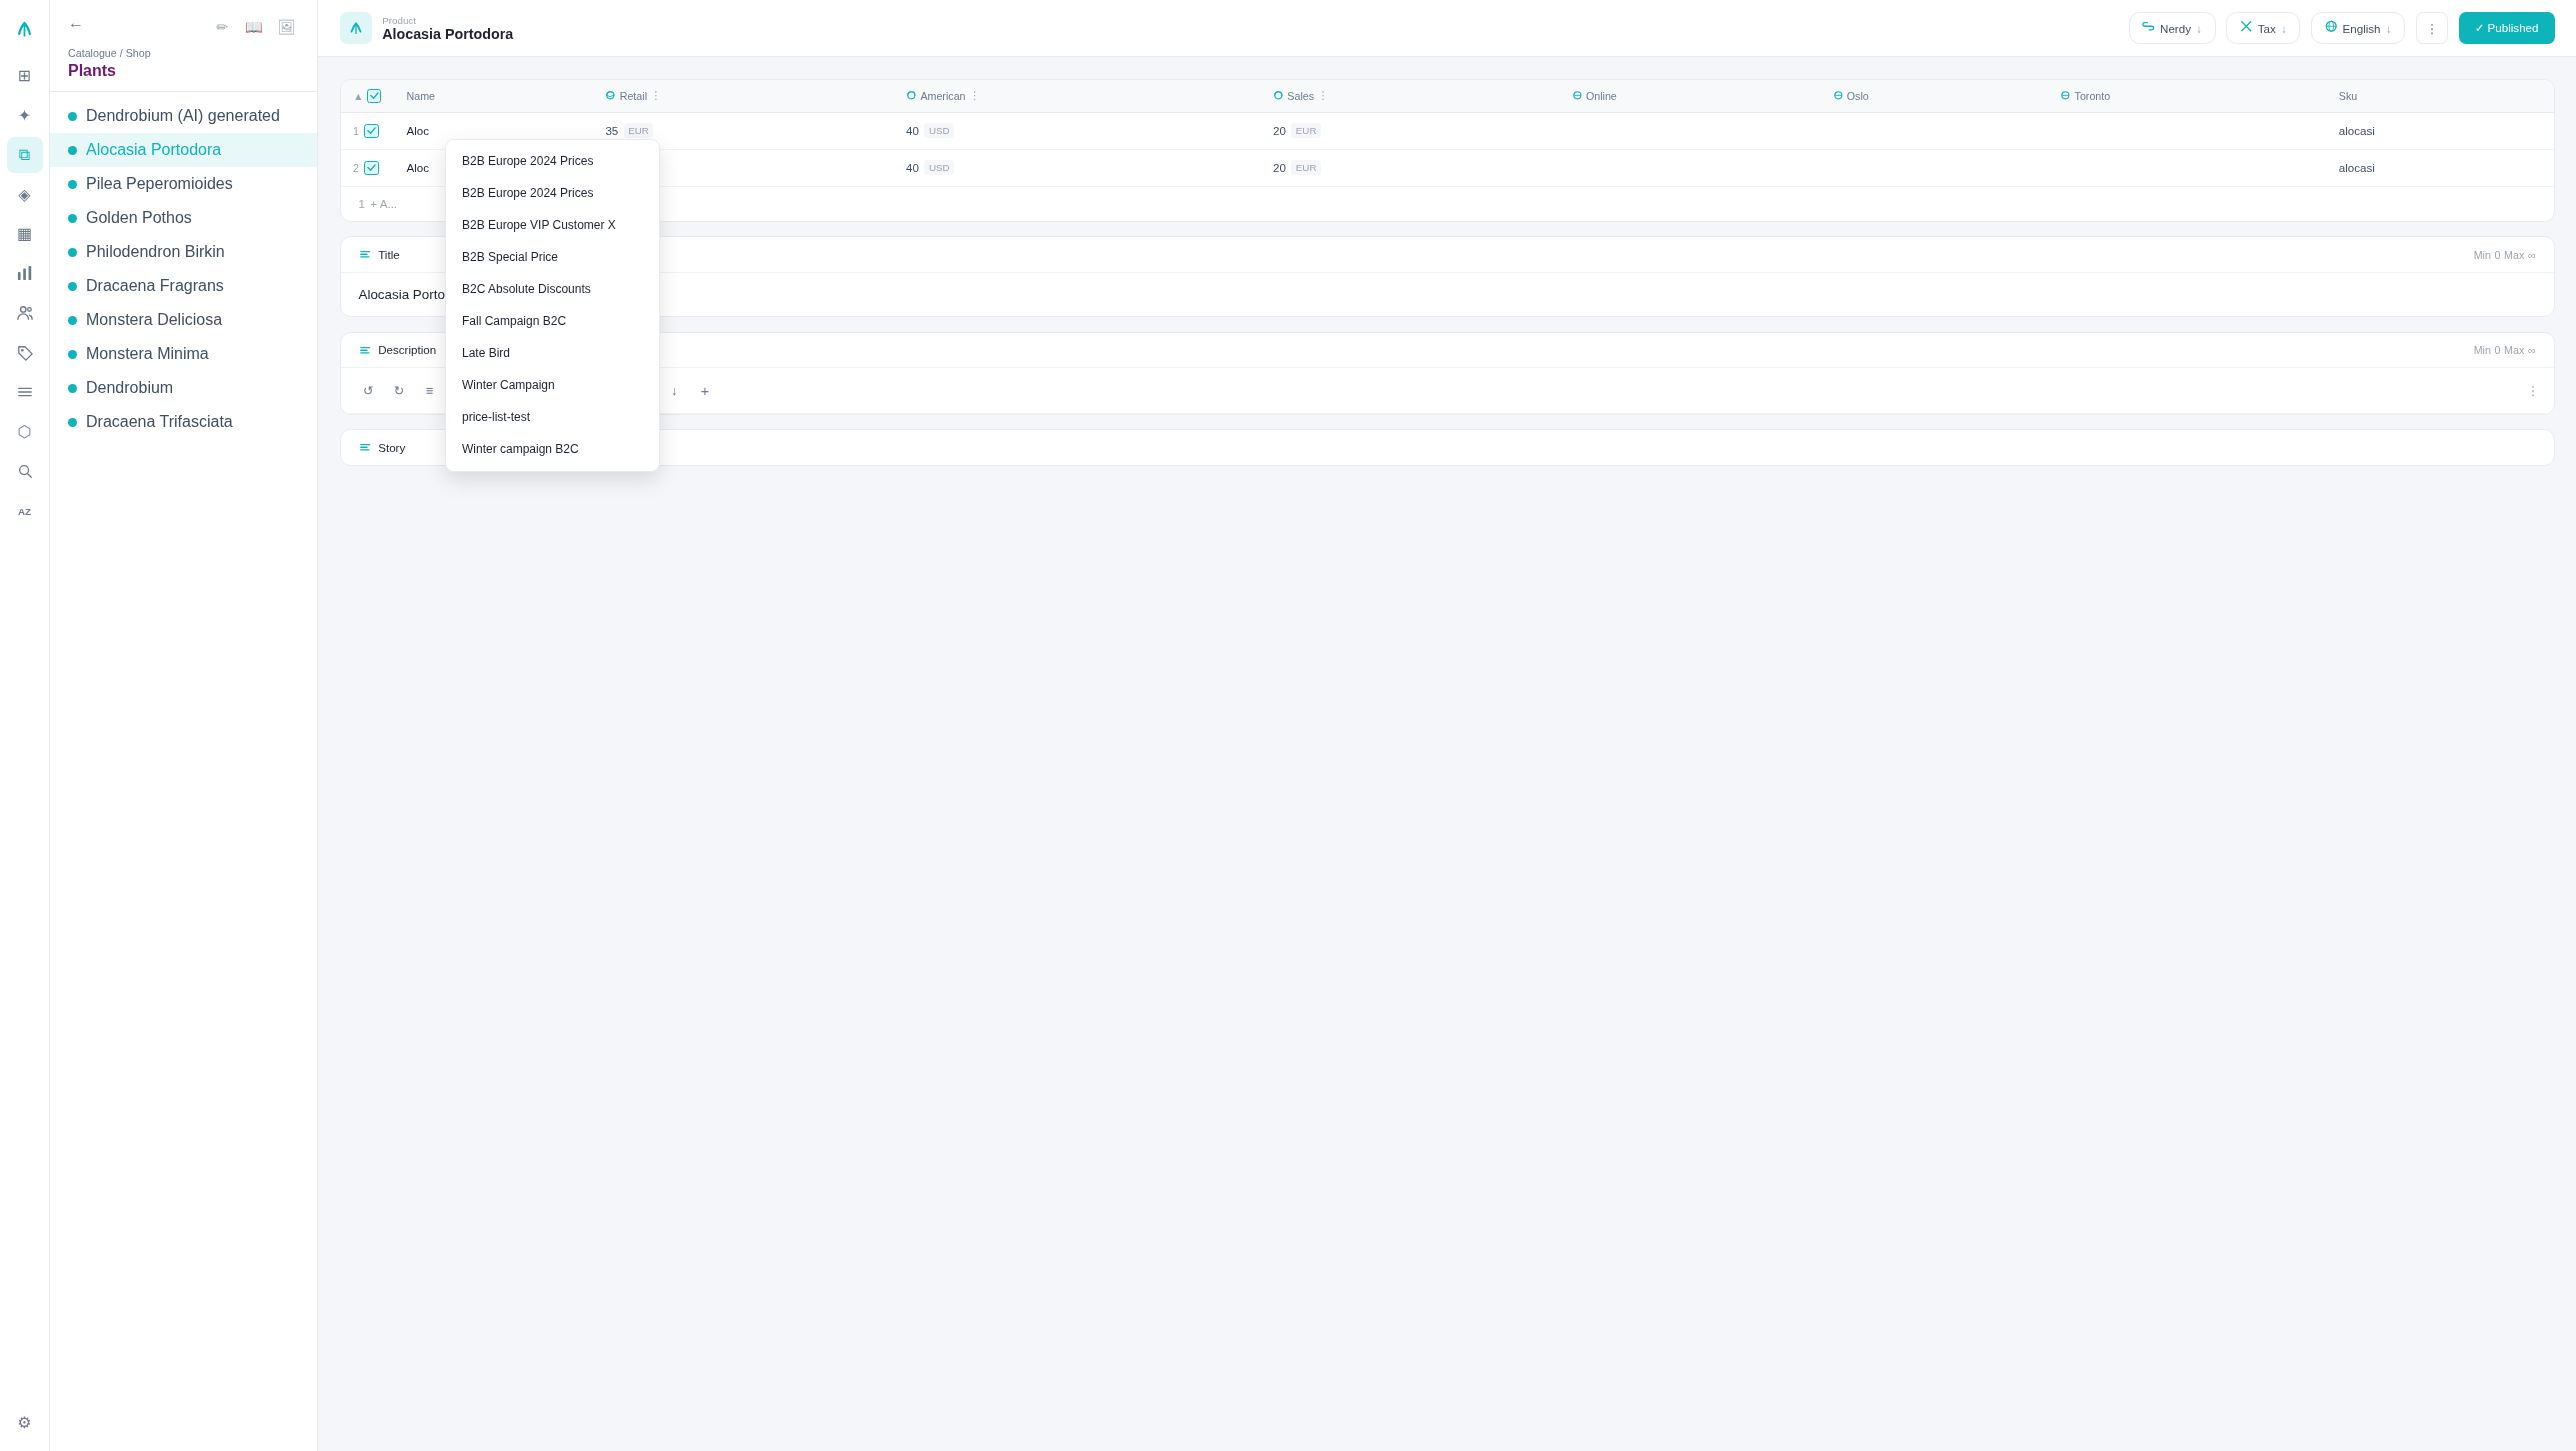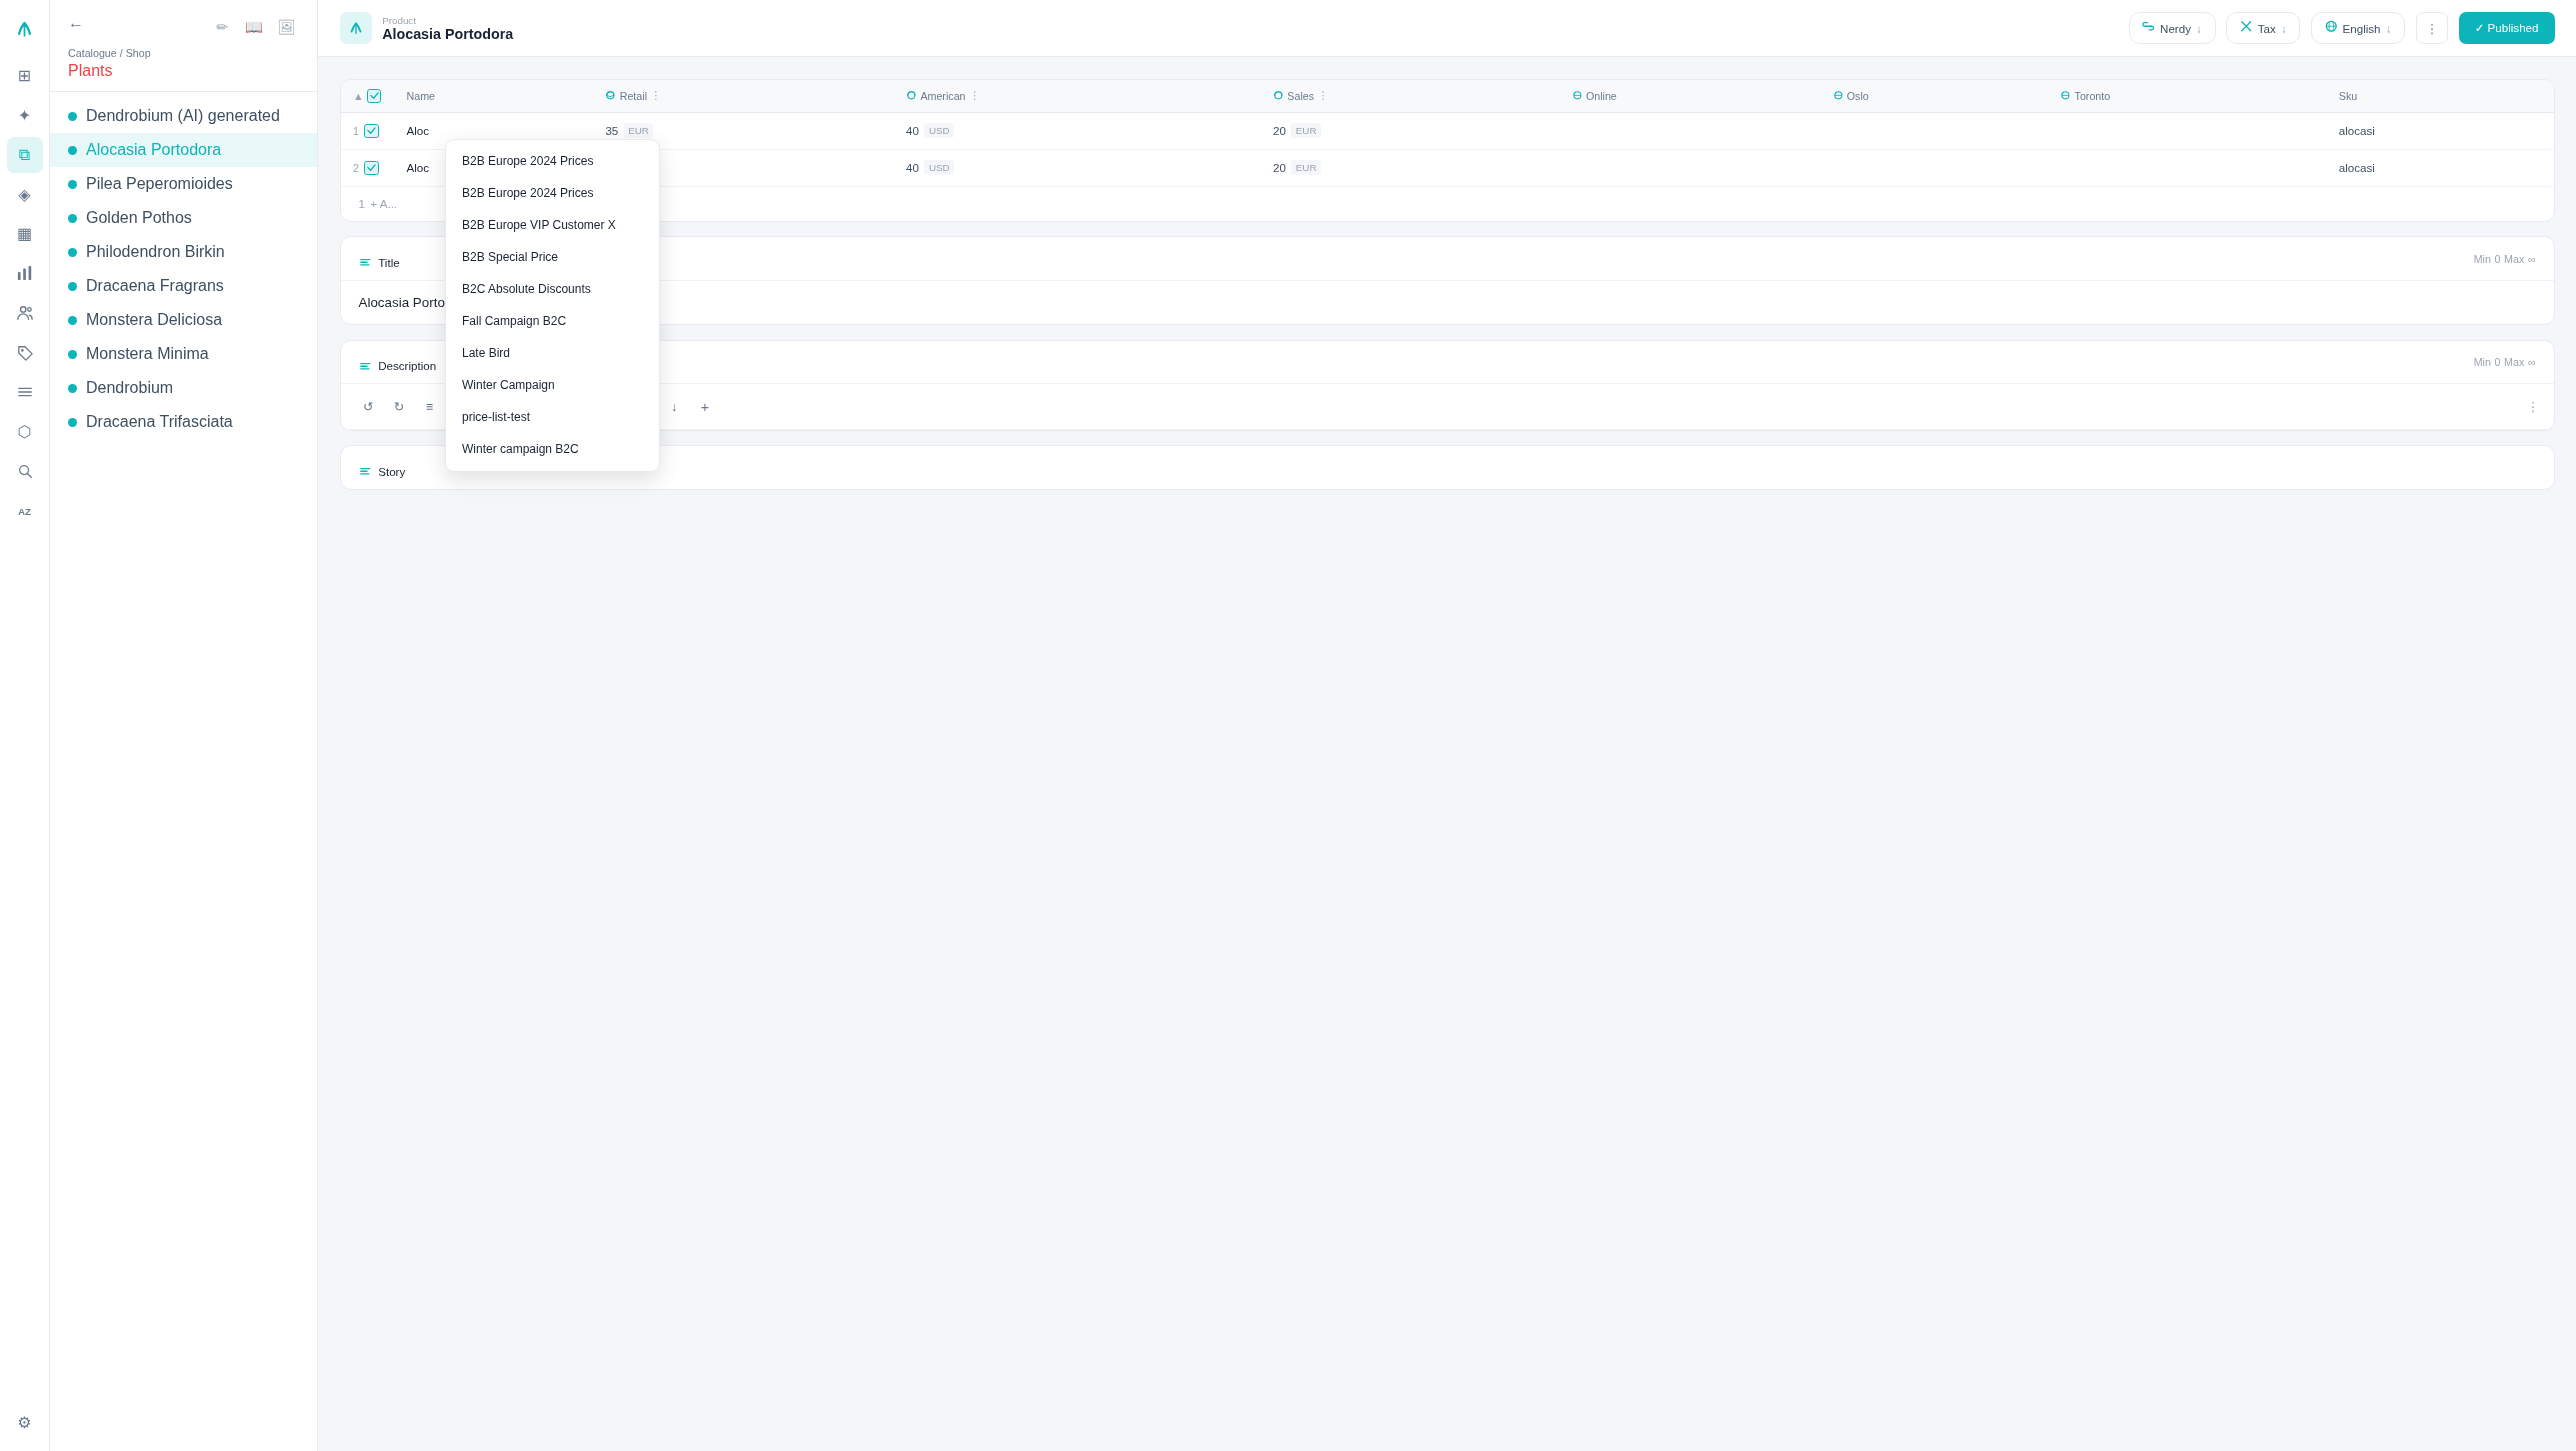--- a/index.html
+++ b/index.html
@@ -41,22 +41,22 @@
       border-bottom: 0.9px solid #e8eaed;
     }
     .breadcrumb {
       font-size: 10.7px;
       color: #9ba5b0;
       margin-bottom: 3.6px;
     }
     .breadcrumb span { color: #6b7a8d; }
     .nav-title {
       font-size: 16px;
-      font-weight: 400;
-      color: #ef4444;
+      font-weight: 700;
+      color: #701a75;
     }
     .nav-action-icon {
       width: 25px; height: 25px;
       display: flex; align-items: center; justify-content: center;
       color: #9ba5b0; cursor: pointer; font-size: 14.3px;
     }
     .back-btn {
       display: flex; align-items: center; gap: 3.6px;
       color: #6b7a8d; cursor: pointer; font-size: 16px;
       margin-bottom: 7.2px;
@@ -265,21 +265,21 @@
       margin-bottom: 14.3px;
       overflow: hidden;
     }
     .section-header {
       display: flex; align-items: center; justify-content: space-between;
       padding: 10.7px 18px;
       border-bottom: 0.9px solid #f0f2f4;
     }
     .section-label {
       display: flex; align-items: center; gap: 7.2px;
-      font-size: 11.6px; font-weight: 500; color: #1a2332; margin-top: 8px;
+      font-size: 11.6px; font-weight: 500; color: #1a2332;
     }
     .section-meta { font-size: 10.7px; color: #9ba5b0; display: flex; align-items: center; gap: 3.6px; }
     .section-content {
       padding: 14.3px 18px;
       font-size: 13.4px;
       color: #1a2332;
     }
 
     
     .editor-toolbar {

